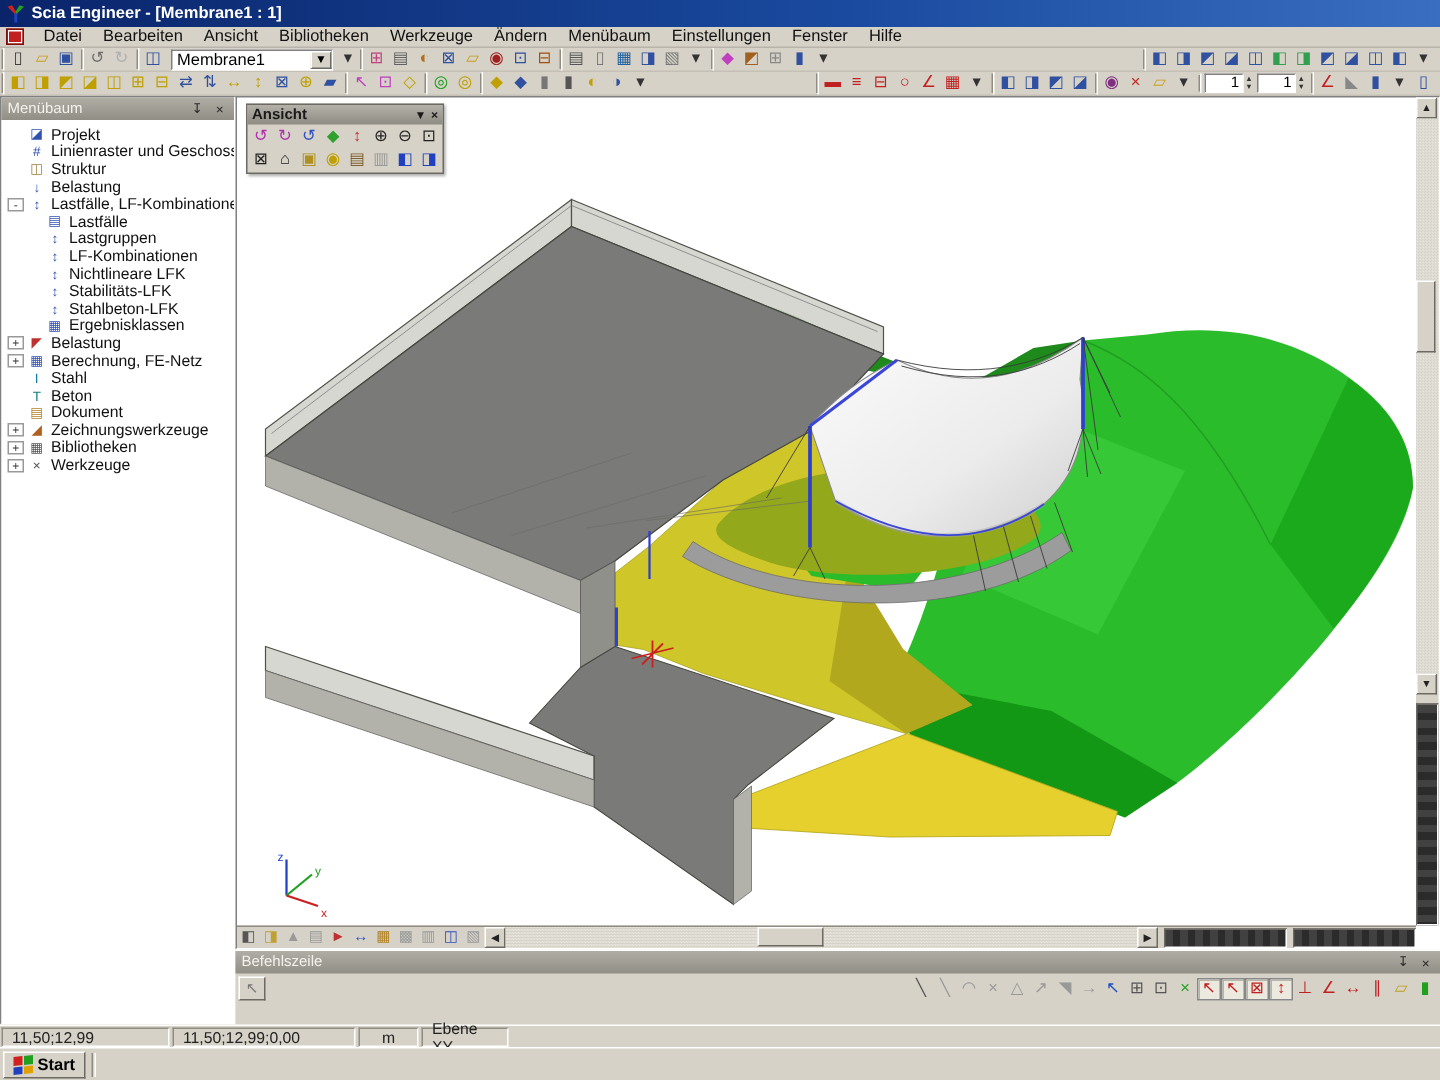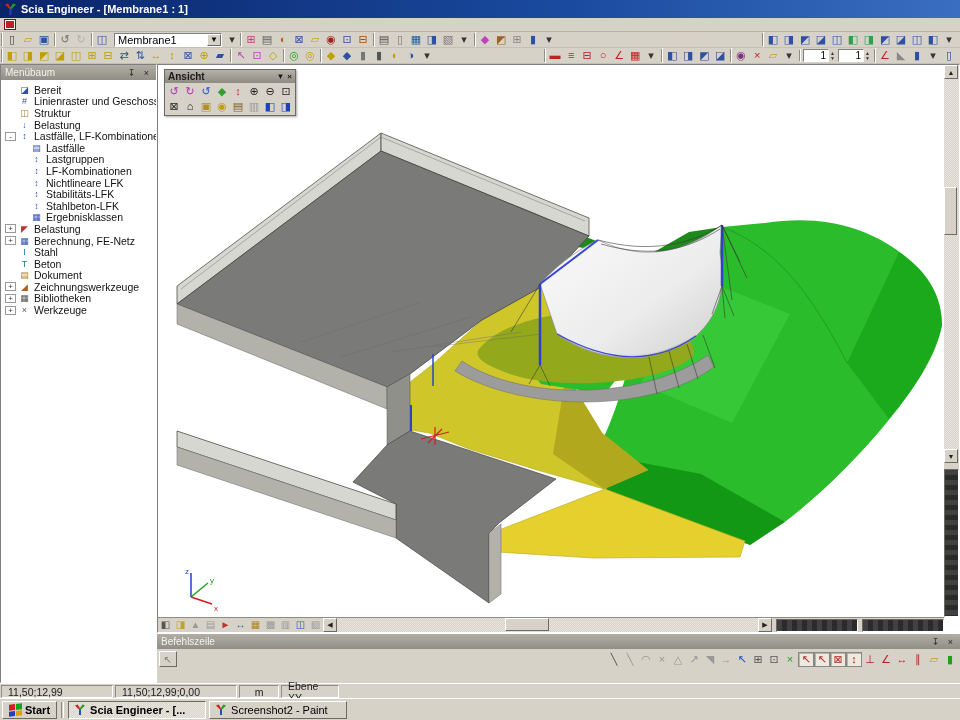--- a/index.html
+++ b/index.html
@@ -116,20 +116,21 @@
     <svg class="logo" viewBox="0 0 13 13">
       <path d="M6.5,7 L1,1.5 L4,0.5 L6.5,4.5 Z" fill="#d02020"></path>
       <path d="M6.5,7 L12,1.5 L9,0.5 L6.5,4.5 Z" fill="#20a020"></path>
       <path d="M5.5,6 h2 v6 h-2 Z" fill="#2040c0"></path>
     </svg>
     <span>Scia Engineer - [Membrane1 : 1]</span>
   </div>
 
   <div class="menubar">
     <span class="appicon"></span>
+    <span><span class="menuitem">Datei</span><span class="menuitem">Bearbeiten</span><span class="menuitem">Ansicht</span><span class="menuitem">Bibliotheken</span><span class="menuitem">Werkzeuge</span><span class="menuitem">Ändern</span><span class="menuitem">Menübaum</span><span class="menuitem">Einstellungen</span><span class="menuitem">Fenster</span><span class="menuitem">Hilfe</span></span>
   </div>
 
   <div class="tbrow">
     <span class="tbgroup">
         <span class="tbtn">
           <span class="g" style="color: rgb(64, 64, 64);">▯</span>
         </span>
         <span class="tbtn">
           <span class="g" style="color: rgb(200, 160, 32);">▱</span>
         </span>
@@ -438,21 +439,21 @@
         <span>Menübaum</span>
         <span class="spacer"></span>
         <span class="dh-btn">↧</span>
         <span class="dh-btn">×</span>
       </div>
       <div class="tree">
         <div class="titem">
           <span class="tind" style="display: inline-block; width: 0px;"></span>
           <span class="tbox" style="visibility: hidden;"></span>
           <span class="tico" style="color: rgb(48, 80, 176);">◪</span>
-          <span class="tlbl">Bereit</span>
+          <span class="tlbl">Projekt</span>
         </div>
 
         <div class="titem">
           <span class="tind" style="display: inline-block; width: 0px;"></span>
           <span class="tbox" style="visibility: hidden;"></span>
           <span class="tico" style="color: rgb(48, 80, 176);">#</span>
           <span class="tlbl">Linienraster und Geschosse</span>
         </div>
 
         <div class="titem">
@@ -872,33 +873,14 @@
     <span class="startbtn">
       <span class="flag">
           <i style="background:#d02020"></i>
           <i style="background:#20a020"></i>
           <i style="background:#2040c0"></i>
           <i style="background:#e0a000"></i>
         </span>
       <span>Start</span>
     </span>
     <span class="taskdiv"></span>
-    <span style="display:flex">
-      <span class="taskbtn pressed active">
-        <svg class="ticon" viewBox="0 0 13 13">
-          <path d="M6.5,7 L1,1.5 L4,0.5 L6.5,4.5 Z" fill="#d02020"></path>
-          <path d="M6.5,7 L12,1.5 L9,0.5 L6.5,4.5 Z" fill="#20a020"></path>
-          <path d="M5.5,6 h2 v6 h-2 Z" fill="#2040c0"></path>
-        </svg>
-        <span>Scia Engineer - [...</span>
-      </span>
-
-      <span class="taskbtn">
-        <svg class="ticon" viewBox="0 0 13 13">
-          <path d="M6.5,7 L1,1.5 L4,0.5 L6.5,4.5 Z" fill="#d02020"></path>
-          <path d="M6.5,7 L12,1.5 L9,0.5 L6.5,4.5 Z" fill="#20a020"></path>
-          <path d="M5.5,6 h2 v6 h-2 Z" fill="#2040c0"></path>
-        </svg>
-        <span>Screenshot2 - Paint</span>
-      </span>
-    </span>
   </div>
 </div>
 
 </body></html>

